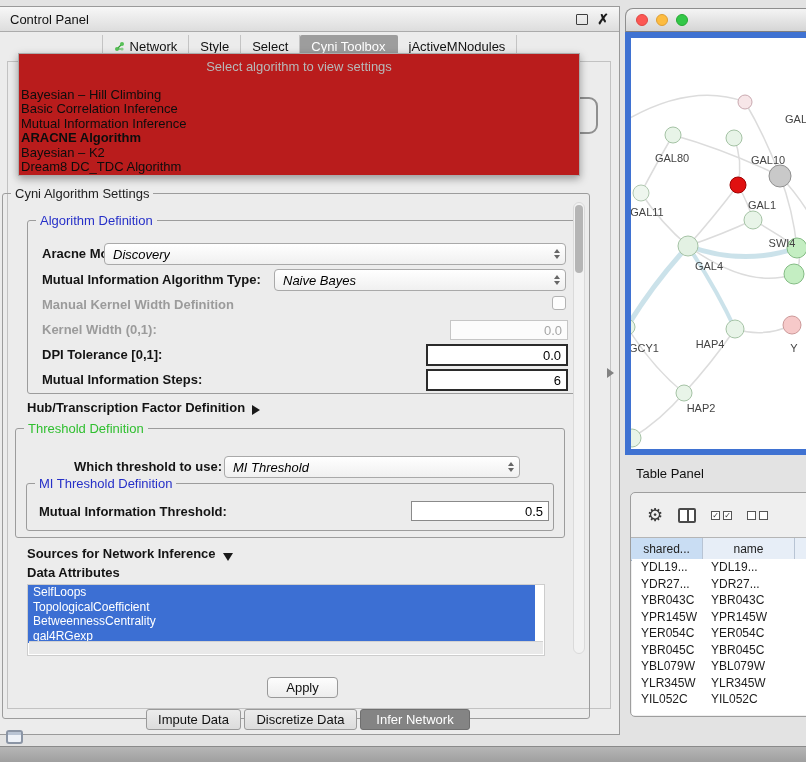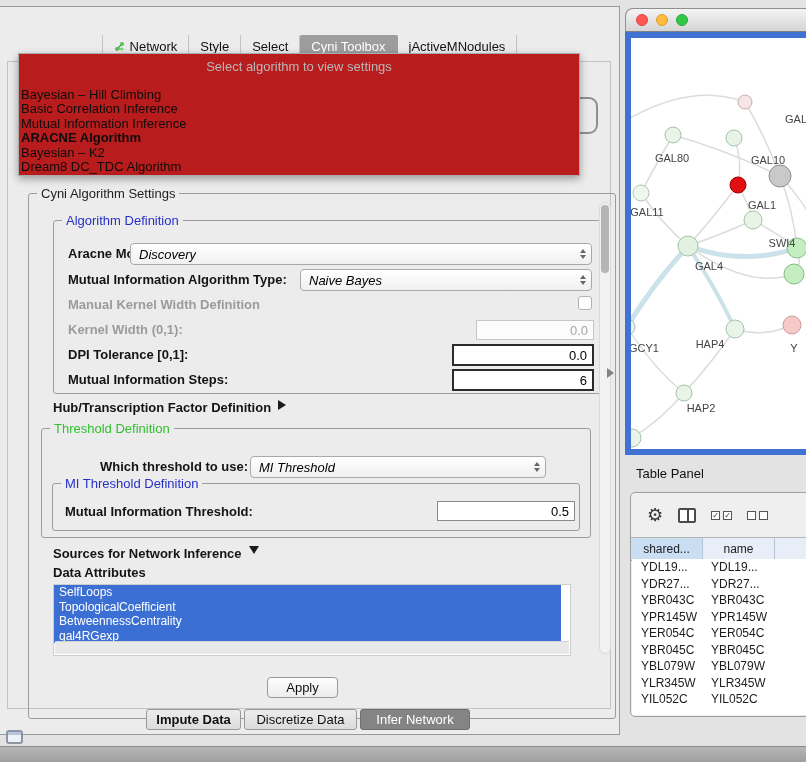--- a/index.html
+++ b/index.html
@@ -50,21 +50,21 @@
     border-bottom:4px solid #666;}
   .arr-dn{width:0;height:0;border-left:3px solid transparent;border-right:3px solid transparent;
     border-top:4px solid #666;}
   .field{position:absolute;height:20px;box-sizing:border-box;background:#fff;
     border:1px solid #8a8a8a;font-size:13px;display:flex;align-items:center;
     justify-content:flex-end;padding:0 5px;}
   .field.strong{border:2px solid #2b2b2b;height:22px;}
   .field.dis{border:1px solid #c6c6c6;color:#a6a6a6;background:#fcfcfc;}
   .checkbox{position:absolute;width:14px;height:14px;box-sizing:border-box;
     border:1px solid #b3b3b3;border-radius:3px;background:#fdfdfd;}
-  .expander{position:absolute;display:flex;align-items:flex-start;gap:7px;}
+  .expander{position:absolute;display:flex;align-items:flex-end;gap:7px;}
   .exp-label{font-size:13px;font-weight:bold;color:#141414;}
   .tri-right{width:0;height:0;border-top:5px solid transparent;border-bottom:5px solid transparent;
     border-left:8px solid #1a1a1a;}
   .tri-down{width:0;height:0;border-left:5px solid transparent;border-right:5px solid transparent;
     border-top:8px solid #1a1a1a;}
   .attr-list{position:absolute;background:#fff;border:1px solid #cdcdcd;box-sizing:border-box;overflow:hidden;}
   .attr-item{height:14.5px;line-height:14.5px;font-size:12px;color:#fff;background:#3c6fd3;
     padding:0 5px;margin-right:9px;white-space:nowrap;overflow:hidden;}
   .hscroll{position:absolute;left:1px;right:1px;bottom:1px;height:12px;
     background:#e9e9e9;border-top:1px solid #d2d2d2;}
@@ -105,21 +105,21 @@
     border-radius:2px;background:#fff;box-sizing:border-box;}
   .columns-icon::after{content:"";position:absolute;left:50%;top:0;bottom:0;width:2px;background:#4a4a4a;}
   .pair{display:flex;gap:3px;}
   .mini-box{width:9px;height:9px;box-sizing:border-box;border:1px solid #555;background:#fff;
     font-size:8px;line-height:7px;text-align:center;color:#333;}
   .table-header{display:flex;height:22px;border-top:1px solid #b5b5b5;border-bottom:1px solid #9fb0c4;
     background:#e7eef7;font-size:12px;align-items:stretch;}
   .th{display:flex;align-items:center;justify-content:center;box-sizing:border-box;
     border-right:1px solid #b8c4d4;color:#222;}
   .th.c1{width:72px;background:#c9ddf3;}
-  .th.c2{width:72px;}
+  .th.c2{width:92px;}
   .th.c3{flex:1;}
   .table-body{position:absolute;top:66px;bottom:1px;left:1px;right:0;background:#fff;overflow:hidden;}
   .trow{display:flex;height:16.5px;align-items:center;font-size:12px;color:#1c1c1c;}
   .tcell{box-sizing:border-box;overflow:hidden;white-space:nowrap;}
   .tcell.c1{width:71px;padding-left:9px;}
   .tcell.c2{width:68px;padding-left:8px;}
   .tcell.c3{flex:1;text-align:right;padding-right:6px;}
   
   #dock-icon{position:absolute;left:6px;top:730px;width:17px;height:14px;box-sizing:border-box;
     border:2px solid #8b95a5;border-radius:3px;background:#eef2f8;}
@@ -127,20 +127,27 @@
   #bottom-strip{position:absolute;left:0;top:746px;width:806px;height:16px;
     background:linear-gradient(#b6b6b6,#9e9e9e);border-top:1px solid #8a8a8a;}
   .tabicon{width:11px;height:11px;}
 </style>
 </head>
 <body>
 
 <div id="root">
 
   <section id="control-window">
+    <div class="titlebar">
+      <span class="title">Control Panel</span>
+      <span class="win-btns">
+        <span class="float-box"></span>
+        <span class="close-x">✗</span>
+      </span>
+    </div>
 
     <div class="tabbar">
       <div class="tab">
         <svg class="tabicon" viewBox="0 0 11 11">
           <path d="M3 8 L8 3 M3 8 L8 8" stroke="#2da02d" stroke-width="1.2" fill="none"></path>
           <circle cx="3" cy="8" r="2" fill="#57c057"></circle>
           <circle cx="8" cy="3" r="2" fill="#57c057"></circle>
           <circle cx="8" cy="8" r="1.6" fill="#8ad08a"></circle>
         </svg>
         <span>Network</span>
@@ -168,21 +175,21 @@
       <div class="dd-list">
           <div class="dd-item">Bayesian – Hill Climbing</div>
           <div class="dd-item">Basic Correlation Inference</div>
           <div class="dd-item">Mutual Information Inference</div>
           <div class="dd-item sel">ARACNE Algorithm</div>
           <div class="dd-item">Bayesian – K2</div>
           <div class="dd-item">Dream8 DC_TDC Algorithm</div>
         </div>
     </div>
 
-    <div class="group" style="left:28px;top:186px;width:588px;height:526px;">
+    <div class="group" style="left:2px;top:186px;width:588px;height:526px;">
       <span class="group-title">Cyni Algorithm Settings</span>
 
       <div class="group" style="left:12px;top:26px;width:550px;height:174px;margin-left:12px;">
         <span class="group-title blue">Algorithm Definition</span>
 
         <span class="lbl" style="left:14px;top:26px;">Aracne Mode:</span>
         <div class="combo" style="left:76px;top:22px;width:462px;">
           <span class="combo-val">Discovery</span>
           <span class="arrows">
               <i class="arr-up"></i>
@@ -251,21 +258,21 @@
           <div class="hscroll"></div>
       </div>
 
       <div class="vscroll">
         <div class="vthumb"></div>
       </div>
     </div>
 
     <button class="apply-btn">Apply</button>
 
-    <div class="seg" style="left:146px;width:95px;font-weight:bold;">
+    <div class="seg" style="left:146px;width:95px;">
       <span>Impute Data</span>
     </div>
     <div class="seg" style="left:244px;width:113px;">
       <span>Discretize Data</span>
     </div>
     <div class="seg selected" style="left:360px;width:110px;">
       <span>Infer Network</span>
     </div>
   </section>
 

